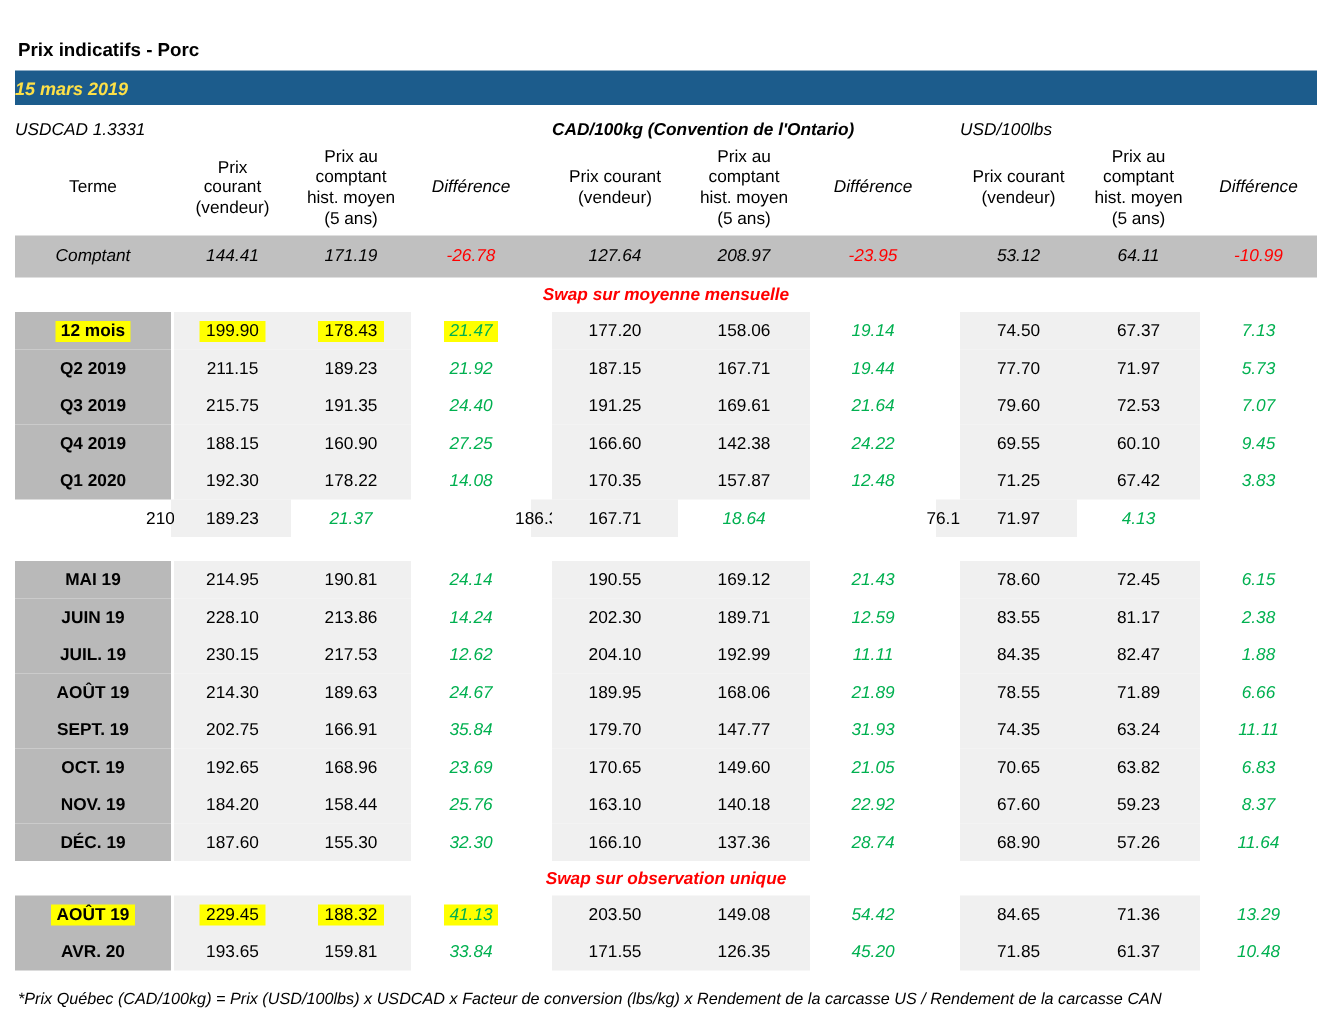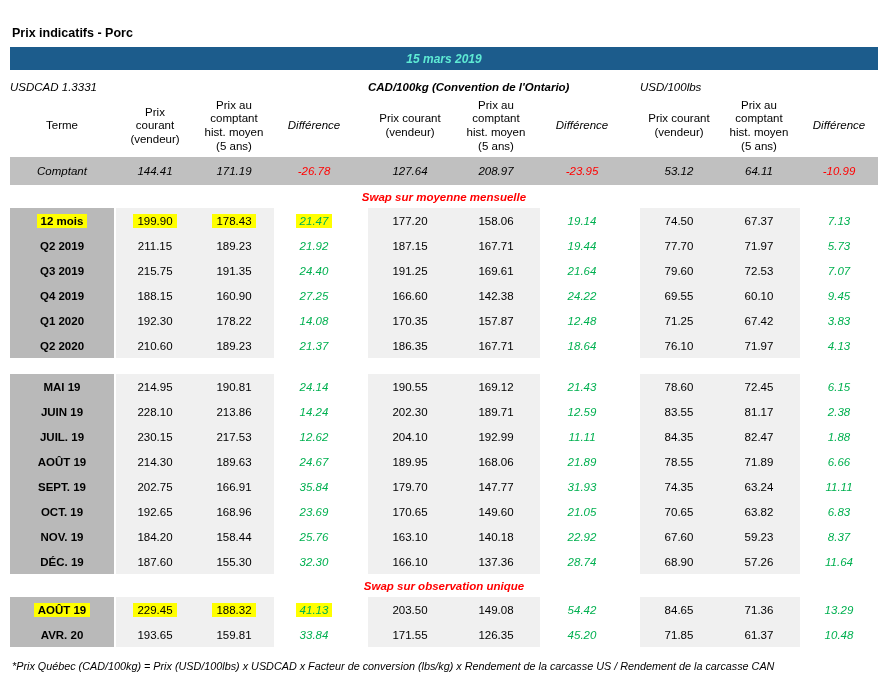--- a/index.html
+++ b/index.html
@@ -3,22 +3,22 @@
 <meta charset="utf-8">
 <style>
   html,body{margin:0;padding:0;}
   body{
     width:896px;height:684px;overflow:hidden;background:#fff;
     font-family:"Liberation Sans","DejaVu Sans",sans-serif;color:#000;
   }
   .page{width:868px;margin:0 auto 0 10px;padding-top:24px;}
   .title{font-size:12.5px;font-weight:bold;margin:2px 0 7px 2px;}
   .date-bar{
-    height:23px;background:var(--banner-blue,#1c5c8c);color:#5eead4;
-    display:flex;align-items:center;justify-content:center;
+    height:23px;background:var(--banner-blue,#1c5c8c);color:#fde047;
+    display:flex;align-items:center;
     font-size:12px;font-weight:bold;font-style:italic;
   }
   .grid-row{
     display:grid;
     grid-template-columns:104px 2px 78px 80px 80px 14px 84px 88px 84px 16px 78px 82px 78px;
     align-items:center;
   }
   .group-row{margin-top:7px;height:20px;}
   .gh{font-size:11.5px;text-align:left;}
   .gh-usdcad{grid-column:1;font-style:italic;}
@@ -299,23 +299,20 @@
             <span>71.25</span>
           </div>
           <div class="cell val shaded">
             <span>67.42</span>
           </div>
           <div class="cell val">
             <span class="pos">3.83</span>
           </div>
         </div>
         <div class="grid-row data-row">
-          <div class="cell terme-cell">
-            <span>Q2 2020</span>
-          </div>
           <div class="cell"></div>
           <div class="cell val shaded">
             <span>210.60</span>
           </div>
           <div class="cell val shaded">
             <span>189.23</span>
           </div>
           <div class="cell val">
             <span class="pos">21.37</span>
           </div>

